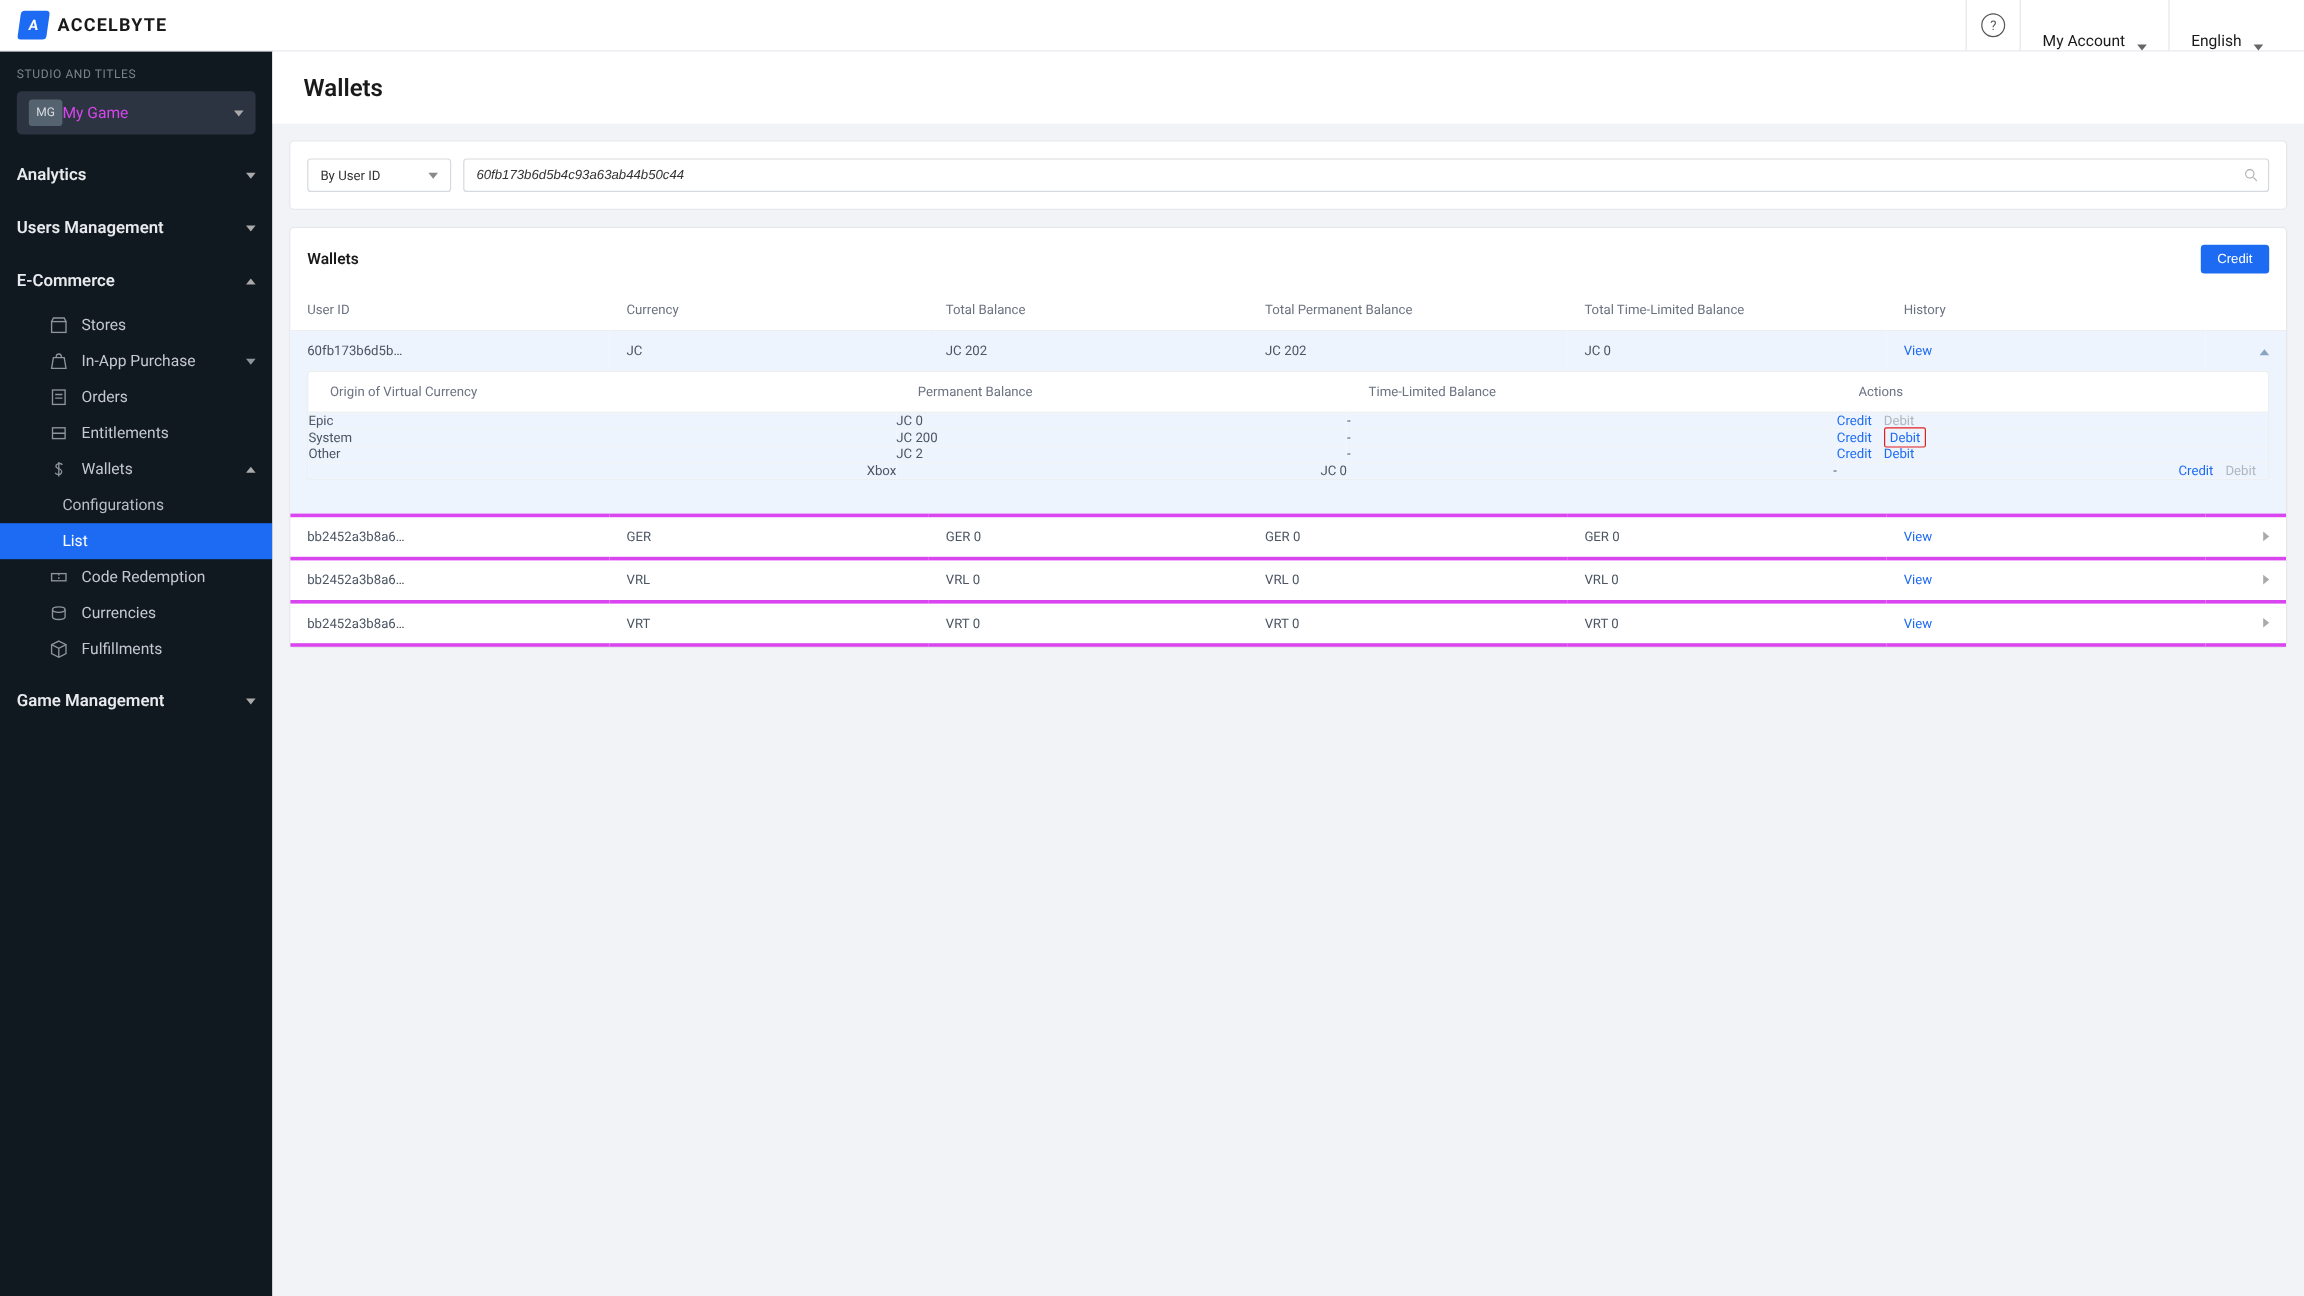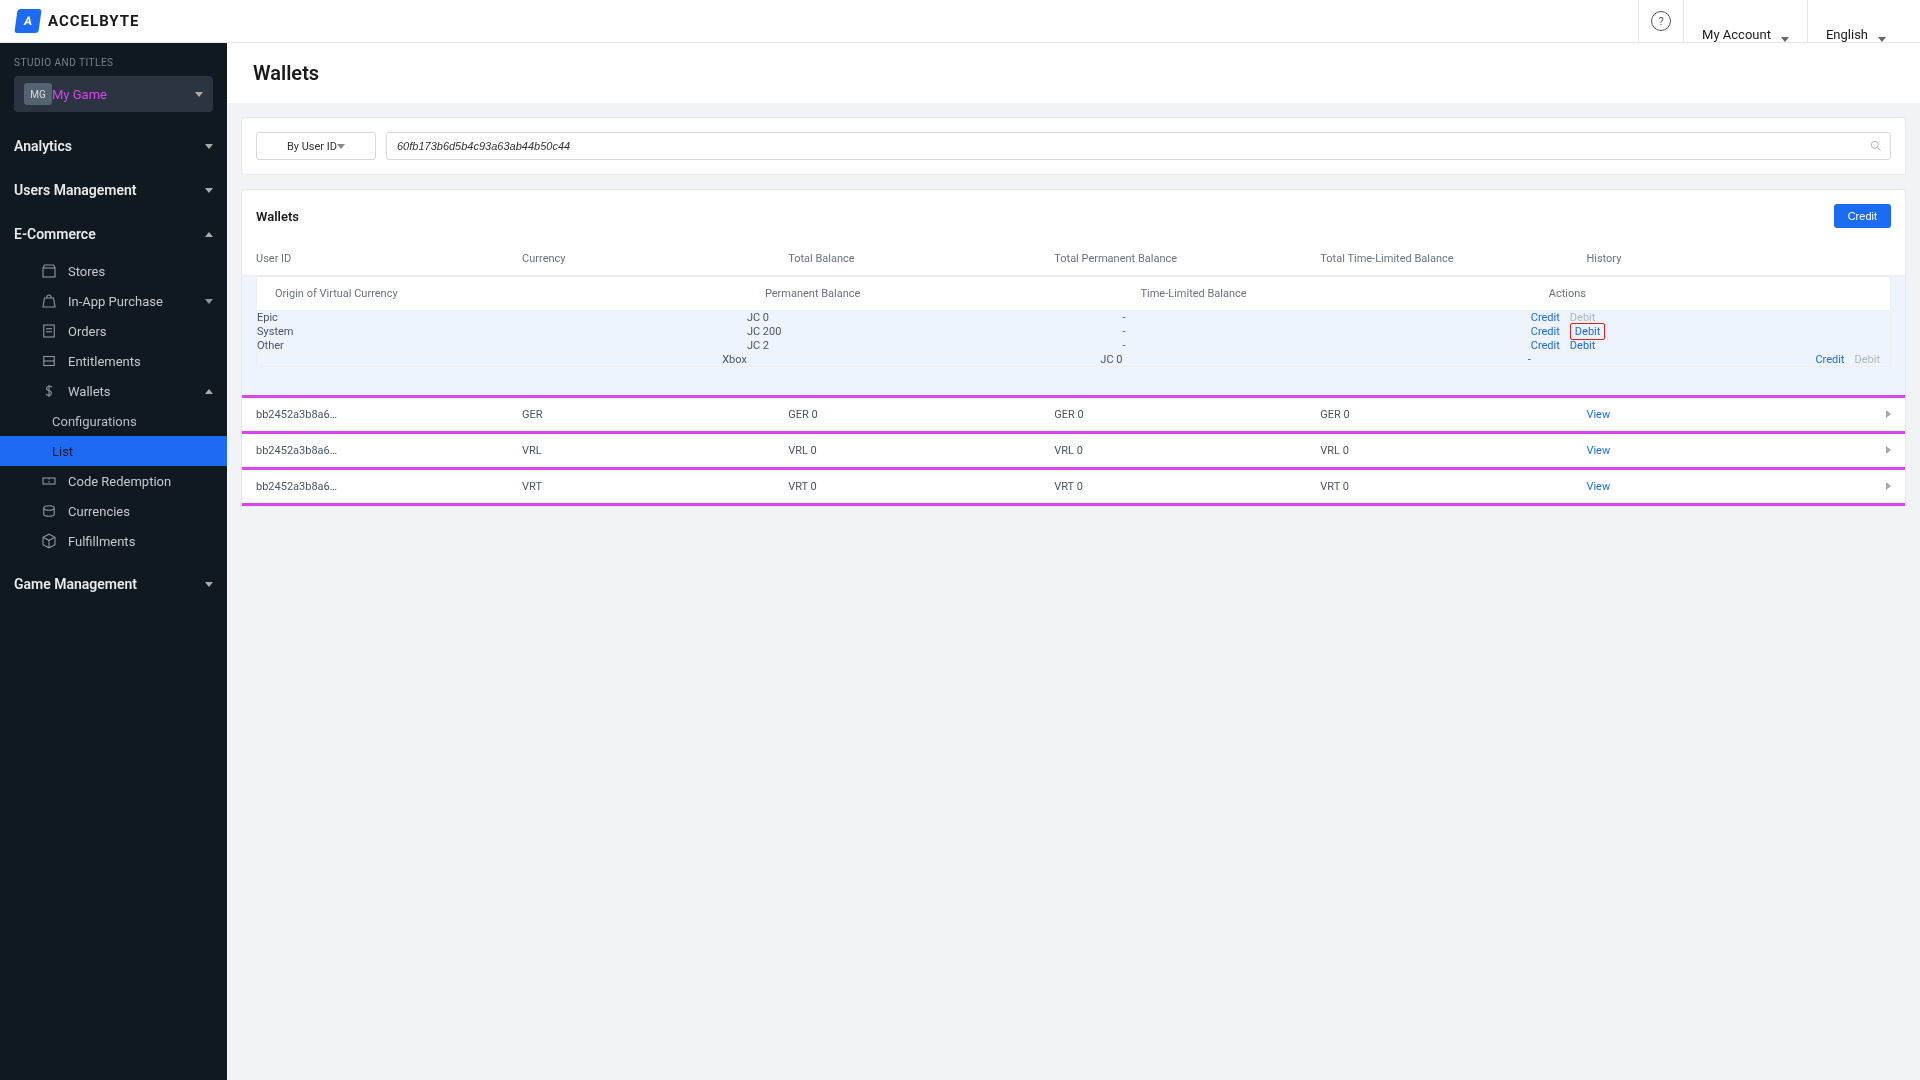--- a/index.html
+++ b/index.html
@@ -28,34 +28,34 @@
 .game-pill { margin: 0 14px 12px; background: #2b3440; border-radius: 4px; height: 36px; display: flex; align-items: center; padding: 0 10px; gap: 0; cursor: pointer; }
 .game-badge { width: 28px; height: 22px; border-radius: 3px; background: #556270; color: #d9dde2; font-size: 10px; display: flex; align-items: center; justify-content: center; }
 .game-name { flex: 1; color: #d946ef; font-size: 13px; }
 .nav-item { display: flex; align-items: center; height: 44px; padding: 0 14px; gap: 12px; cursor: pointer; font-size: 14px; color: #e8eaed; }
 .nav-item.section { font-weight: 600; }
 .nav-item .spacer { flex: 1; }
 .nav-sub { display: flex; align-items: center; height: 30px; padding-left: 40px; padding-right: 14px; gap: 10px; cursor: pointer; font-size: 13px; color: #c5c9cf; }
 .nav-sub.expandable { display:flex; align-items:center;}
 .nav-sub .spacer { flex:1; }
 .nav-sub-sub { display: flex; align-items: center; height: 30px; padding-left: 52px; padding-right: 14px; cursor: pointer; font-size: 13px; color: #b9bec6; }
-.nav-sub-sub.active { background: #1d6bf3; color: #0f172a; }
+.nav-sub-sub.active { background: #1d6bf3; color: #ffffff; }
 .icon { width: 18px; height: 18px; display: inline-flex; align-items: center; justify-content: center; color: #8d949d; }
 .icon svg { width: 18px; height: 18px; stroke: currentColor; fill: none; stroke-width: 1.5; }
 
 
 .main { flex: 1; background: #f1f3f6; overflow-y: auto; }
 .page-title-wrap { background: #fff; padding: 18px 26px; }
 .page-title { font-size: 20px; font-weight: 600; }
 
 .content-pad { padding: 14px 14px 20px 14px; }
 
 
 .search-panel { background: #fff; border: 1px solid #e5e7eb; border-radius: 4px; padding: 14px; display: flex; gap: 10px; margin-bottom: 14px; }
-.select-box { width: 120px; height: 28px; border: 1px solid #d6dade; border-radius: 3px; background: #fff; display: flex; align-items: center; justify-content: center; padding: 0 10px; font-size: 11px; color: #333; cursor: pointer; }
+.select-box { width: 120px; height: 28px; border: 1px solid #d6dade; border-radius: 3px; background: #fff; display: flex; align-items: center; justify-content: space-between; padding: 0 10px; font-size: 11px; color: #333; cursor: pointer; }
 .search-input-wrap { flex: 1; position: relative; }
 .search-input { width: 100%; height: 28px; border: 1px solid #d6dade; border-radius: 3px; padding: 0 30px 0 10px; font-size: 11px; color: #333; font-style: italic; }
 .search-icon-btn { position: absolute; right: 8px; top: 50%; transform: translateY(-50%); width: 14px; height: 14px; opacity: .5; }
 .search-icon-btn svg { width: 14px; height: 14px; stroke: #555; fill: none; stroke-width: 1.5; }
 
 
 .table-panel { background: #fff; border: 1px solid #e5e7eb; border-radius: 4px; }
 .table-panel-header { display: flex; align-items: center; justify-content: space-between; padding: 14px 14px 0; }
 .table-panel-title { font-size: 13px; font-weight: 600; }
 .btn-primary { background: #1d6bf3; color: #fff; border: none; border-radius: 3px; padding: 6px 14px; font-size: 11px; cursor: pointer; }
@@ -282,20 +282,29 @@
               <th>User ID</th>
               <th>Currency</th>
               <th>Total Balance</th>
               <th>Total Permanent Balance</th>
               <th>Total Time-Limited Balance</th>
               <th>History</th>
               <th></th>
             </tr>
           </thead>
           <tbody id="wallet-rows">
+              <tr class="wallet-row expanded">
+                <td>60fb173b6d5b…</td>
+                <td>JC</td>
+                <td>JC 202</td>
+                <td>JC 202</td>
+                <td>JC 0</td>
+                <td><span class="history-link">View</span></td>
+                <td class="expand-cell"><span class="chevron-up" style="border-bottom-color:#8aa2c4;"></span></td>
+              </tr>
               <tr class="nested-row-container">
                 <td colspan="7">
                   <div class="nested-row-pad">
                     <div class="nested-wrap">
                       <table class="nested-table">
                         <colgroup>
                           <col class="col-origin">
                           <col class="col-perm">
                           <col class="col-time">
                           <col class="col-actions">

